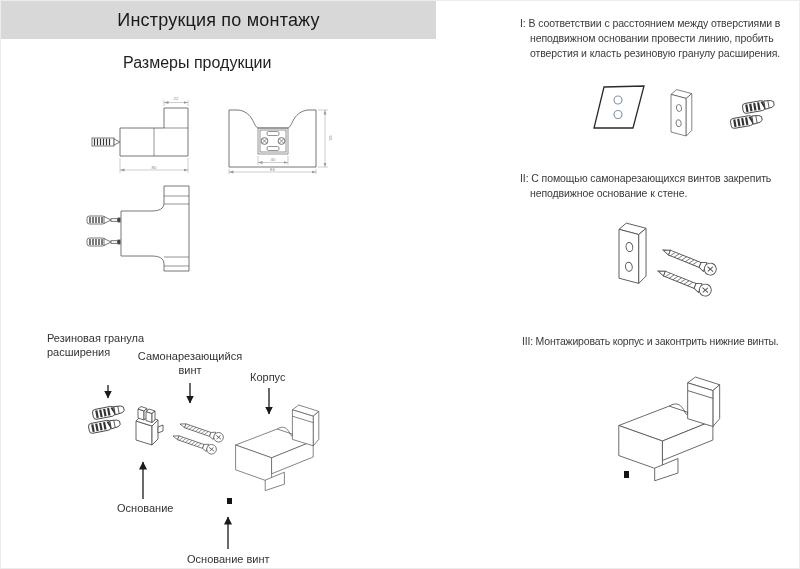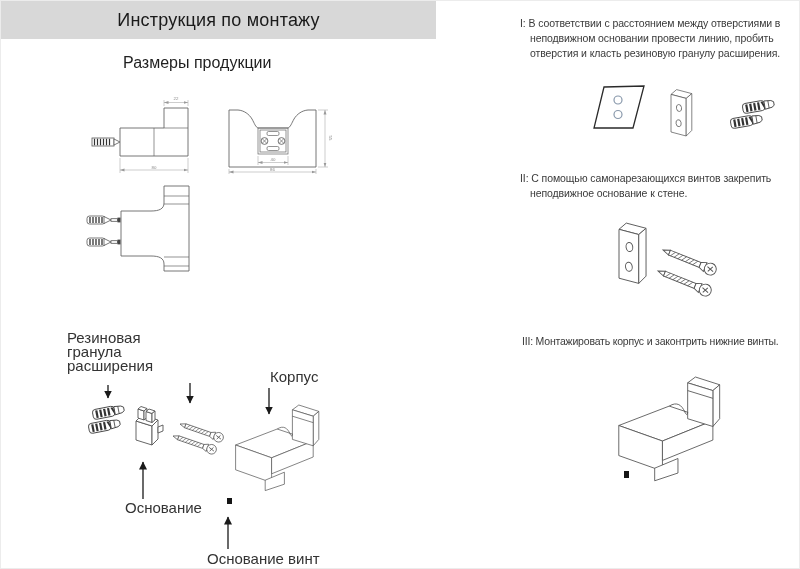--- a/index.html
+++ b/index.html
@@ -14,25 +14,25 @@
   }
   .page-title{font-size:18px;color:#1a1a1a;letter-spacing:0.2px;}
   .subtitle{left:122px;top:53px;font-size:16px;color:#1f1f1f;}
   .step{
     width:278px;font-size:10.5px;line-height:15px;color:#3a3a3a;
     letter-spacing:-0.1px;padding-left:10px;text-indent:-10px;
   }
   .step-1{left:519px;top:15px;}
   .step-2{left:519px;top:170px;}
   .step-3{left:521px;top:333px;width:278px;white-space:nowrap;letter-spacing:-0.2px;}
-  .part-label{font-size:15px;line-height:14px;color:#333;margin-left:20px;}
+  .part-label{font-size:11px;line-height:14px;color:#333;}
   .lbl-plug{left:46px;top:330px;width:112px;}
   .lbl-screw{left:128px;top:348px;width:122px;text-align:center;}
   .lbl-body{left:249px;top:369px;text-align:right;}
-  .lbl-base{left:104px;top:500px;}
+  .lbl-base{left:116px;top:500px;}
   .lbl-lock{left:186px;top:551px;}
   svg{display:block;}
   .dim line{stroke:#9a9a9a;stroke-width:0.5;}
   .dim text{fill:#8a8a8a;font-size:4.4px;font-family:"Liberation Sans",sans-serif;}
   .outline{stroke:#666;stroke-width:0.9;fill:#fff;}
   .thin{stroke:#666;stroke-width:0.7;fill:none;}
 </style>
 </head>
 <body>
 
@@ -217,17 +217,18 @@
       <path d="M121,52.5 L124,50 L124,59 L121,61.5 Z"></path>
       <path d="M127,66 L132,64 L132,70 L127,72 Z"></path>
     </g>
     <use href="#screwlg" transform="translate(149,63) rotate(19) scale(0.8)"></use>
     <use href="#screwlg" transform="translate(142,75) rotate(19) scale(0.8)"></use>
     <use href="#hookbody" transform="translate(199,44) scale(0.8)"></use>
     <rect x="196" y="137" width="5" height="6" fill="#151515"></rect>
   </svg>
 
   <div class="abs part-label lbl-plug">Резиновая гранула расширения</div>
+  <div class="abs part-label lbl-screw">Самонарезающийся винт</div>
   <div class="abs part-label lbl-body">Корпус</div>
   <div class="abs part-label lbl-base">Основание</div>
   <div class="abs part-label lbl-lock">Основание винт</div>
 
 </div>
 
 </body></html>

